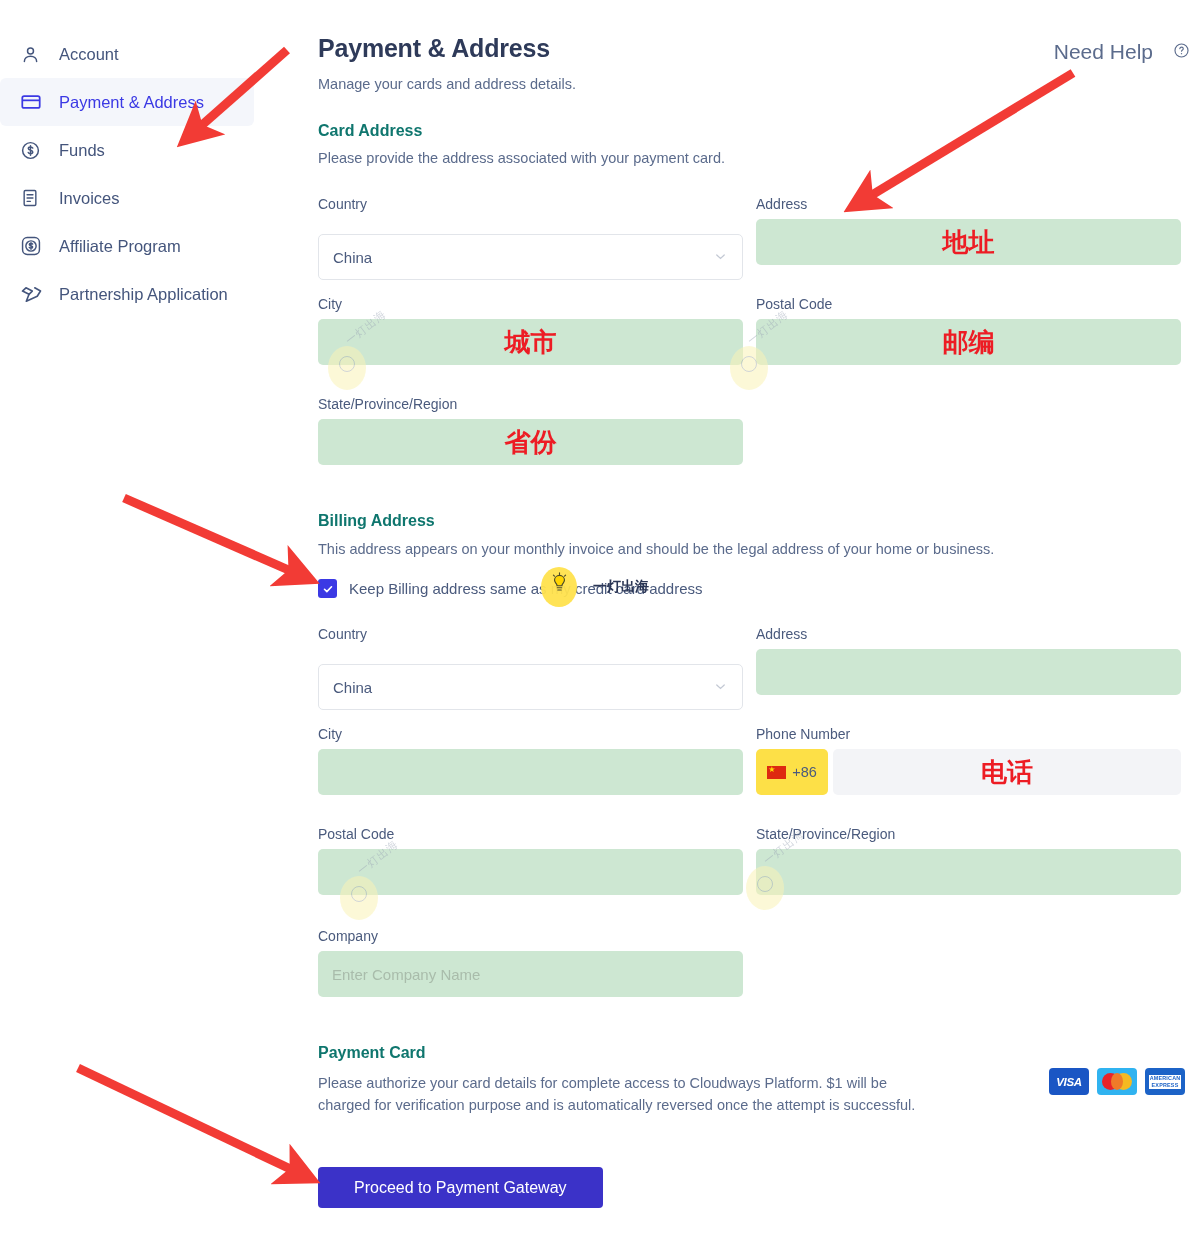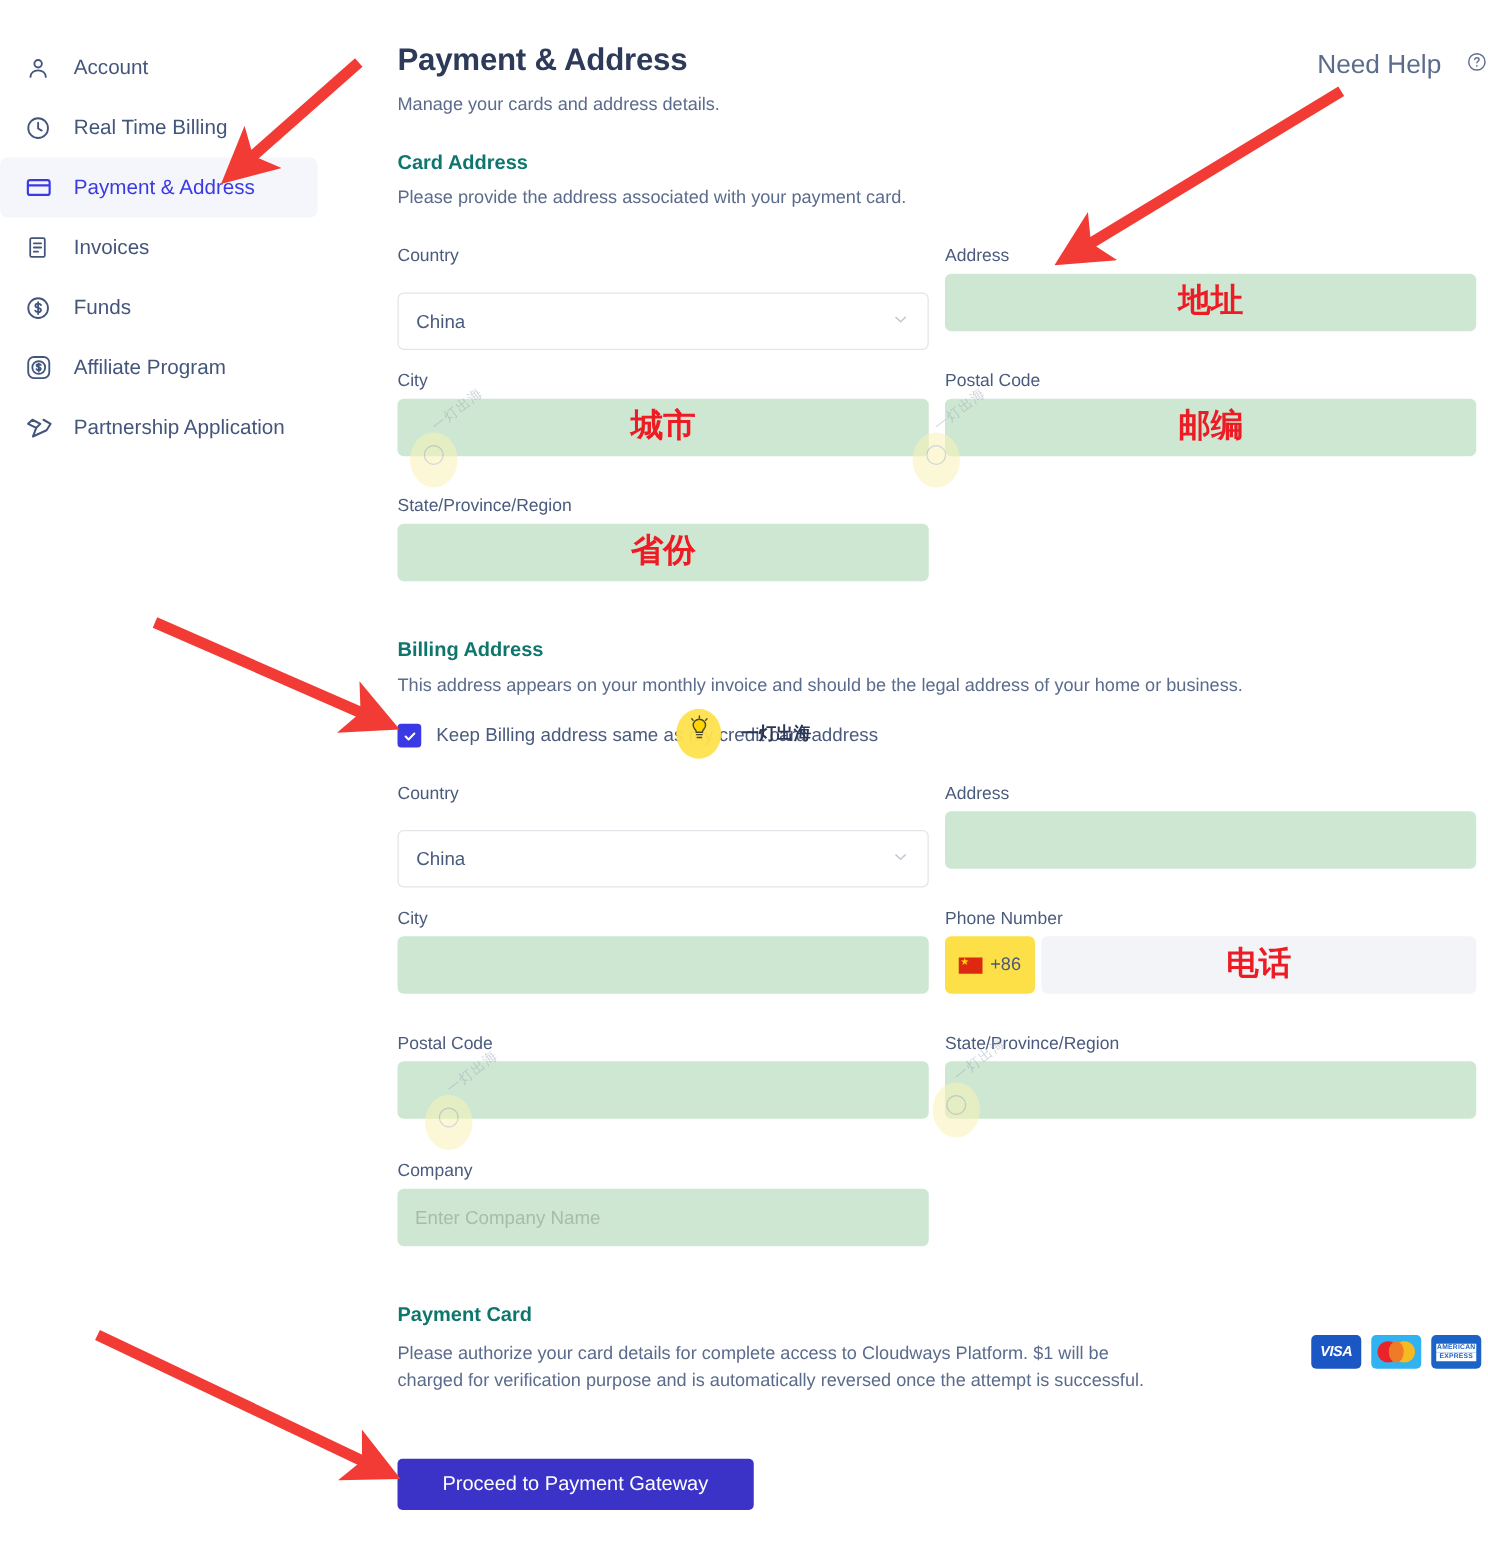--- a/index.html
+++ b/index.html
@@ -102,21 +102,20 @@
   .cn-anno {
     color: #ed1c24;
     font-weight: bold;
     font-size: 26px;
     position: absolute;
     left: 0; right: 0;
     text-align: center;
     line-height: 46px;
     top: 0;
     pointer-events: none;
-    font-family: Liberation Mono, monospace;
   }
 
   .chev { color: #c3c9d4; font-size: 15px; line-height: 1; }
 
   
   .wm {
     position: absolute;
     pointer-events: none;
     width: 90px; height: 90px;
   }
@@ -221,58 +220,49 @@
     <div class="nav-item">
       <span class="nav-ico">
         <svg width="21" height="21" viewBox="0 0 24 24" fill="none" stroke="#44557c" stroke-width="1.7" stroke-linecap="round">
           <circle cx="12" cy="8" r="3.4"></circle>
             <path d="M5 20c0-3.6 3.1-6 7-6s7 2.4 7 6"></path>
         </svg>
       </span>
       <span class="nav-label">Account</span>
     </div>
 
-    <div class="nav-item">
-      <span class="nav-ico">
-        <svg width="21" height="21" viewBox="0 0 24 24" fill="none" stroke="#44557c" stroke-width="1.7" stroke-linecap="round">
-          <circle cx="12" cy="12" r="9"></circle>
-            <path d="M12 7v5.3l3.3 2"></path>
-        </svg>
-      </span>
-      <span class="nav-label">Real Time Billing</span>
-    </div>
 
     <div class="nav-item active">
       <span class="nav-ico">
         <svg width="22" height="22" viewBox="0 0 24 24" fill="none" stroke="#3b39e4" stroke-width="1.9" stroke-linejoin="round">
           <rect x="2.5" y="5.5" width="19" height="13" rx="2"></rect>
             <path d="M2.5 10.2h19"></path>
         </svg>
       </span>
       <span class="nav-label">Payment &amp; Address</span>
     </div>
 
     <div class="nav-item">
       <span class="nav-ico">
+        <svg width="21" height="21" viewBox="0 0 24 24" fill="none" stroke="#44557c" stroke-width="1.7" stroke-linecap="round">
+          <circle cx="12" cy="12" r="9"></circle>
+            <path d="M12 6.6v10.8M14.6 9.2c-.5-.9-1.5-1.3-2.6-1.3-1.4 0-2.5.8-2.5 1.9s1 1.6 2.5 1.9 2.6.8 2.6 2-1.1 2-2.6 2c-1.2 0-2.2-.5-2.6-1.4"></path>
+        </svg>
+      </span>
+      <span class="nav-label">Funds</span>
+    </div>
+
+    <div class="nav-item">
+      <span class="nav-ico">
         <svg width="20" height="20" viewBox="0 0 24 24" fill="none" stroke="#44557c" stroke-width="1.7" stroke-linecap="round">
           <rect x="5" y="3" width="14" height="18" rx="1.4"></rect>
             <path d="M8.5 8h7M8.5 12h7M8.5 16h4"></path>
         </svg>
       </span>
       <span class="nav-label">Invoices</span>
-    </div>
-
-    <div class="nav-item">
-      <span class="nav-ico">
-        <svg width="21" height="21" viewBox="0 0 24 24" fill="none" stroke="#44557c" stroke-width="1.7" stroke-linecap="round">
-          <circle cx="12" cy="12" r="9"></circle>
-            <path d="M12 6.6v10.8M14.6 9.2c-.5-.9-1.5-1.3-2.6-1.3-1.4 0-2.5.8-2.5 1.9s1 1.6 2.5 1.9 2.6.8 2.6 2-1.1 2-2.6 2c-1.2 0-2.2-.5-2.6-1.4"></path>
-        </svg>
-      </span>
-      <span class="nav-label">Funds</span>
     </div>
 
     <div class="nav-item">
       <span class="nav-ico">
         <svg width="22" height="22" viewBox="0 0 24 24" fill="none" stroke="#44557c" stroke-width="1.6" stroke-linecap="round">
           <rect x="2.8" y="2.8" width="18.4" height="18.4" rx="5"></rect>
           <circle cx="12" cy="12" r="5.6"></circle>
           <path d="M12 8.4v7.2M13.8 9.9c-.4-.6-1.1-.9-1.9-.9-1 0-1.8.5-1.8 1.3 0 .8.7 1.1 1.8 1.3 1.1.2 1.9.6 1.9 1.4 0 .8-.8 1.4-1.9 1.4-.9 0-1.6-.4-1.9-1"></path>
         </svg>
       </span>

